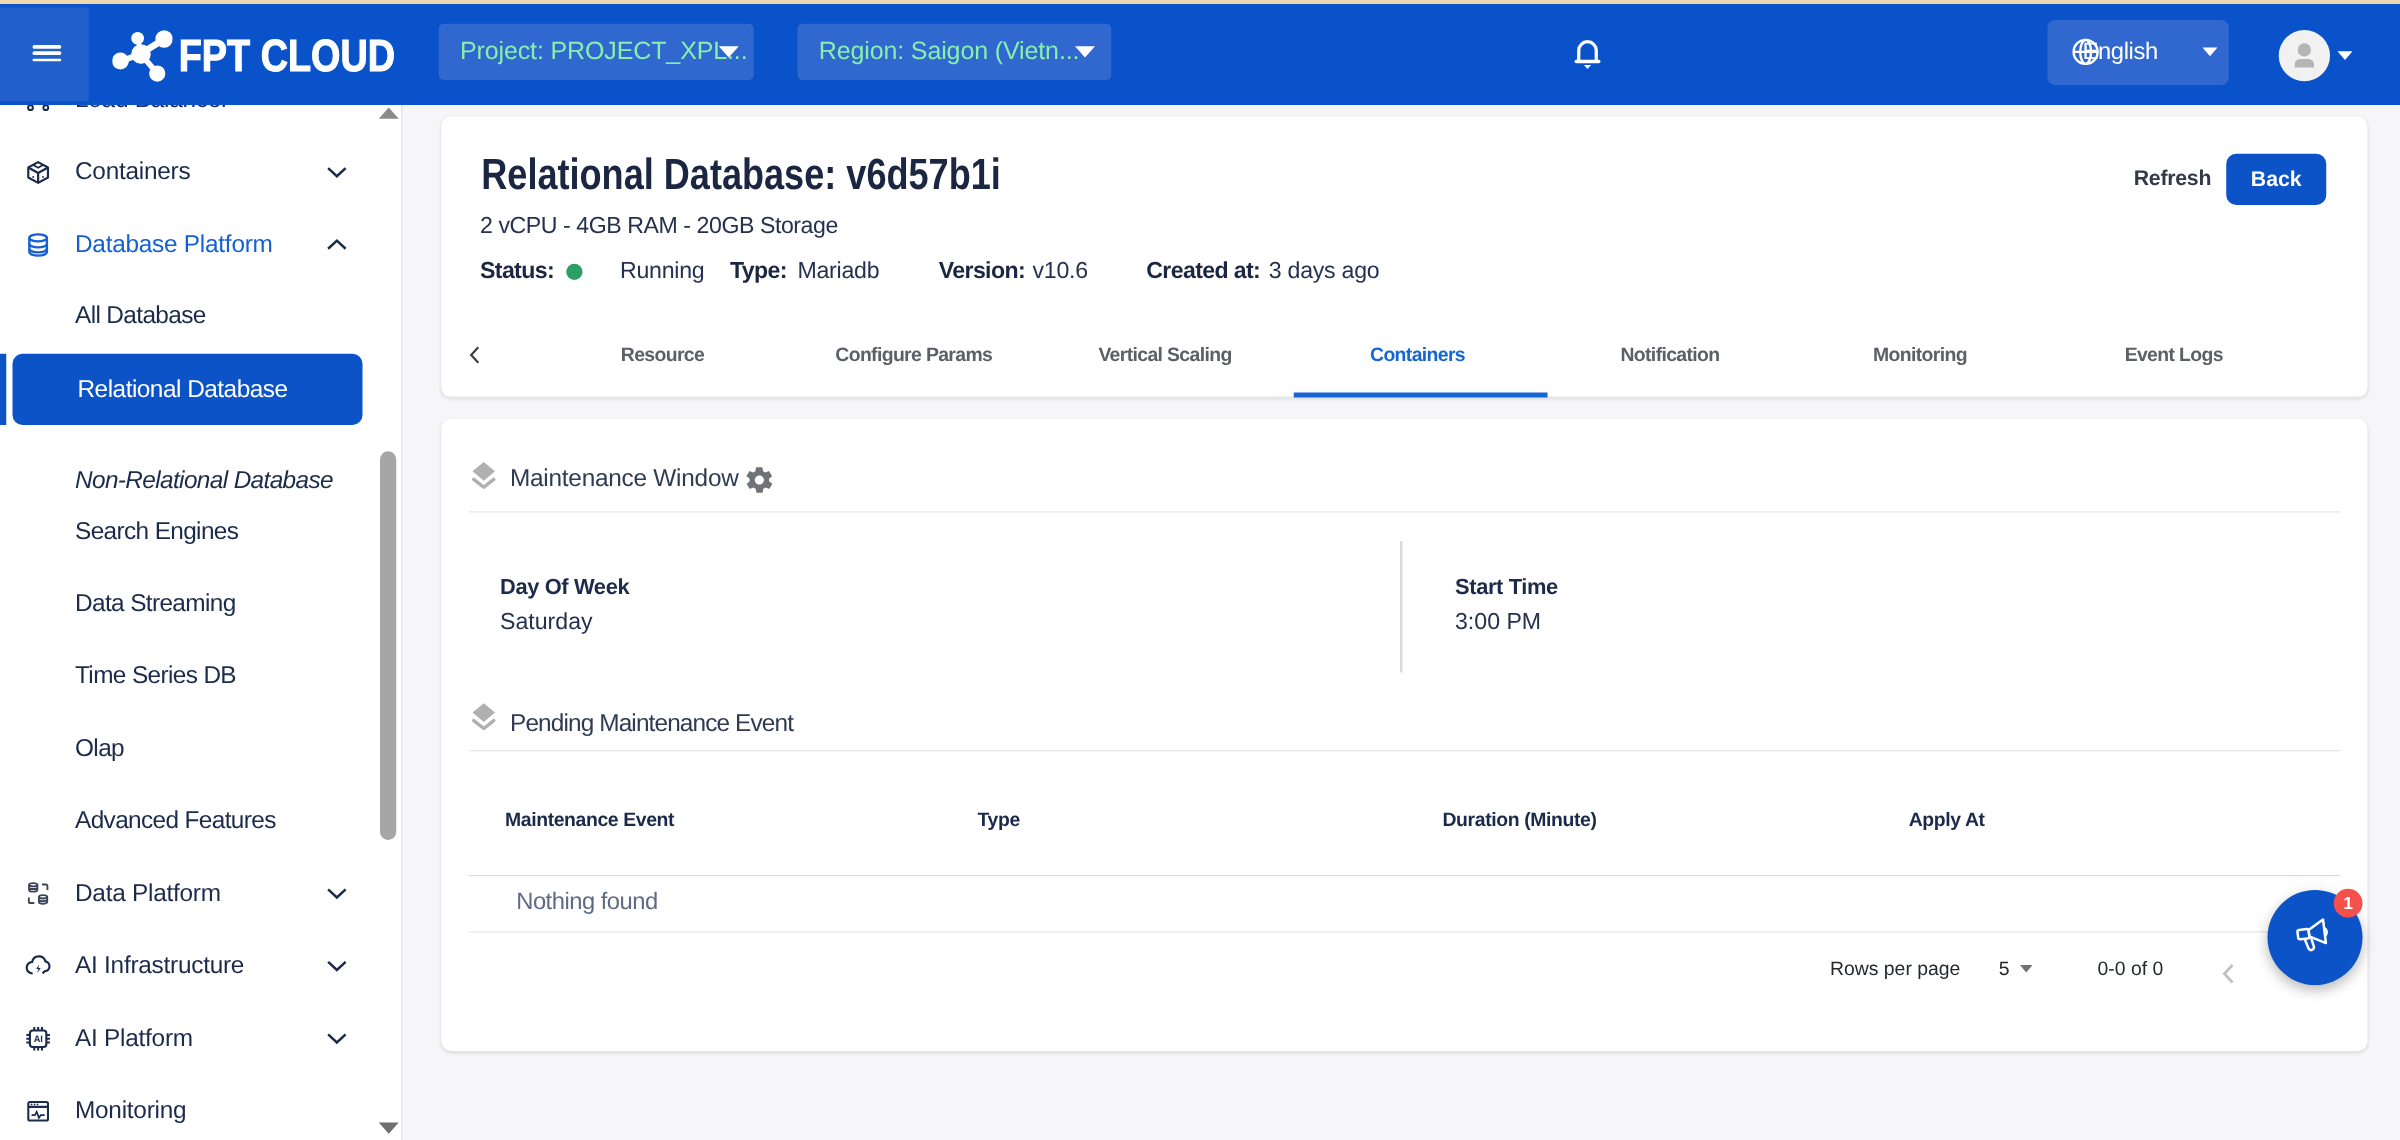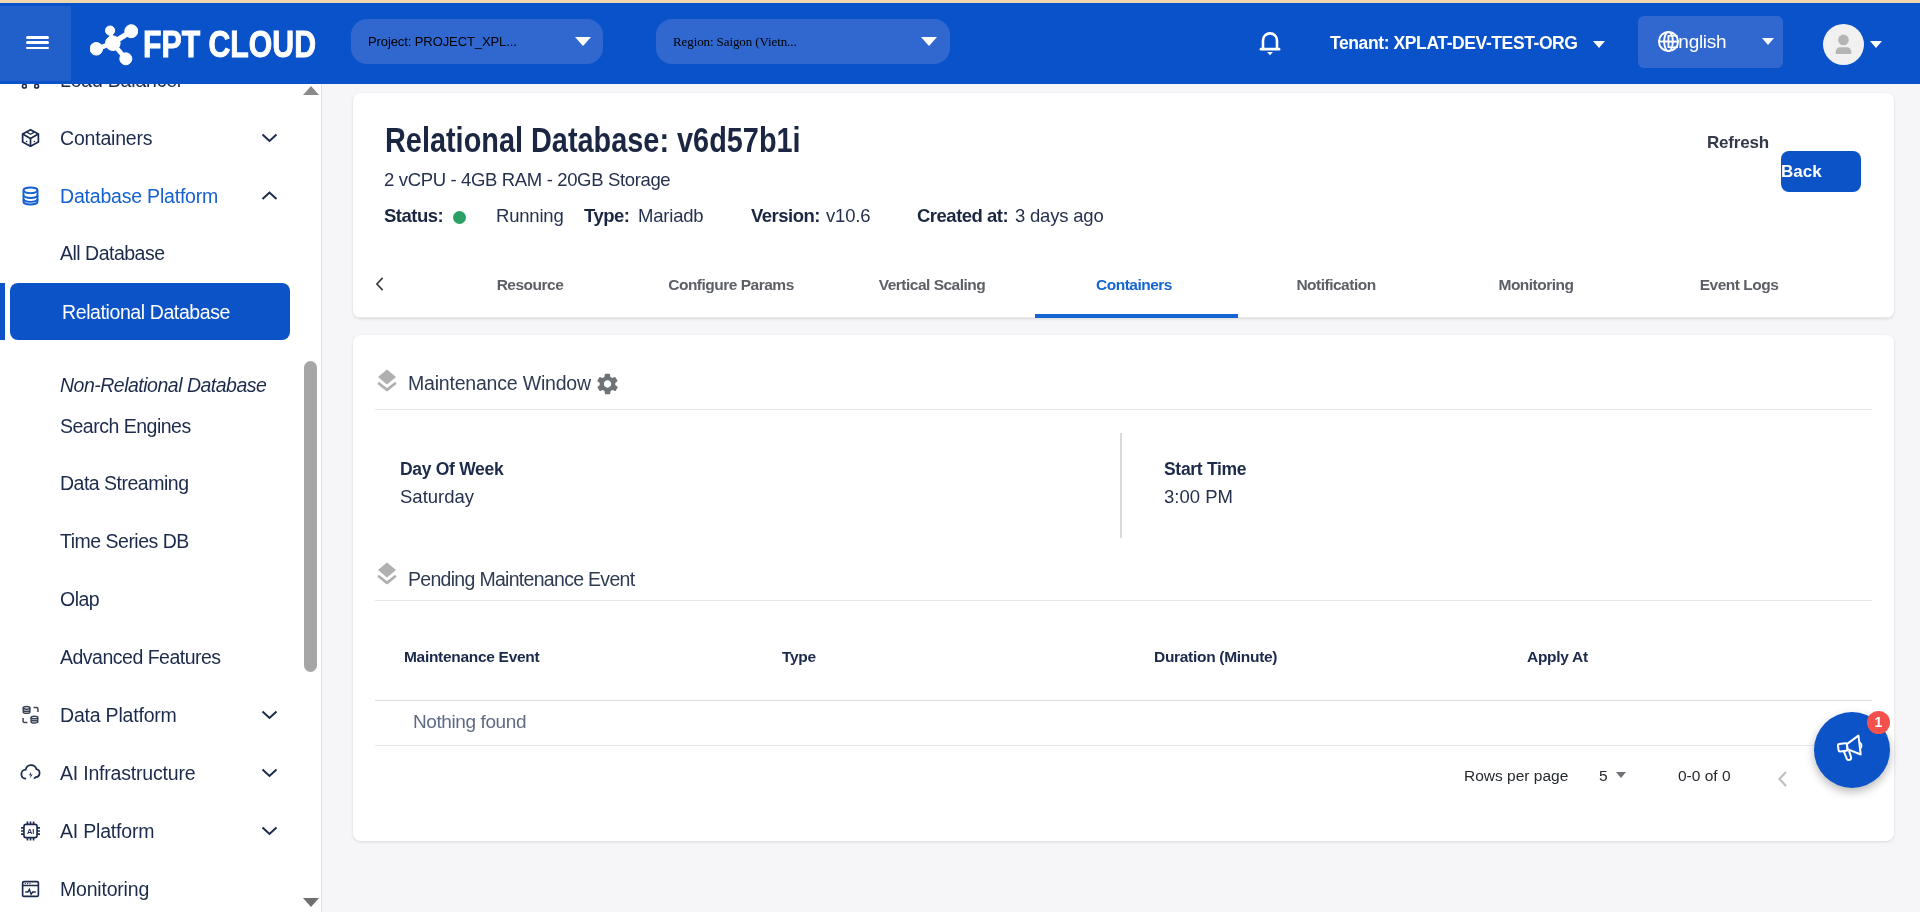--- a/index.html
+++ b/index.html
@@ -6,24 +6,24 @@
 html,body { width:1920px; height:912px; overflow:hidden; font-family:"Liberation Sans", sans-serif; background:#f6f6f8; }
 .abs { position:absolute; }
 
 
 #beige { position:absolute; left:0; top:0; width:1920px; height:3px; background:#f0d7ae; z-index:20; }
 #topbar { position:absolute; left:0; top:3px; width:1920px; height:81px; background:#0a52c9; z-index:10; }
 #topbar .abs { position:absolute; }
 #hambox { position:absolute; left:0; top:3px; width:71px; height:75px; background:#2160cb; }
 #hamb { position:absolute; left:26px; top:33px; width:23px; height:15px; }
 #hamb div { height:2.6px; background:#fff; border-radius:2px; margin-bottom:2.7px; }
-.bardd { position:absolute; top:16px; height:45px; background:#3168d0; border-radius:16px; color:#000000; font-size:13px; line-height:45px; padding-left:17px; letter-spacing:-0.1px; }
+.bardd { position:absolute; top:16px; height:45px; background:#3168d0; border-radius:4px; color:#86efac; font-size:20px; line-height:45px; padding-left:17px; letter-spacing:-0.1px; }
 .caret { display:inline-block; width:0; height:0; border-left:7px solid transparent; border-right:7px solid transparent; border-top:8px solid #fff; vertical-align:middle; }
 #dd-project { left:351px; width:252px; }
-#dd-region { left:656px; width:294px;font-family:Liberation Serif, serif; }
+#dd-region { left:638px; width:251px; }
 #searchbox { position:absolute; left:946px; top:16px; width:280px; height:45px; background:#3168d0; border-radius:5px; color:#c3d7f2; font-size:18px; line-height:45px; }
 #tenant { position:absolute; left:1330px; top:0px; height:81px; line-height:81px; color:#fff; font-weight:bold; font-size:17.5px; letter-spacing:-0.4px; }
 #langbox { position:absolute; left:1638px; top:13px; width:145px; height:52px; background:#3168d0; border-radius:6px; color:#fff; font-size:19px; line-height:52px; letter-spacing:-0.3px; }
 #avatar { position:absolute; left:1823px; top:21px; width:41px; height:41px; border-radius:50%; background:#f1f1f1; }
 
 
 #sidebar { position:absolute; left:0; top:84px; width:322px; height:828px; background:#fff; border-right:1px solid #e0e0e0; }
 .side-item { position:absolute; left:0; width:320px; height:58px; color:#1c2b4c; font-size:19.5px; letter-spacing:-0.2px; }
 .side-item .txt { position:absolute; left:60px; top:50%; transform:translateY(-50%); white-space:nowrap; }
 .side-item .ico { position:absolute; left:20px; top:50%; transform:translateY(-50%); width:21px; height:21px; }
@@ -38,21 +38,21 @@
 #sb-down { position:absolute; left:303px; top:898px; width:0px; height:0px; border-left:8px solid transparent; border-right:8px solid transparent; border-top:9px solid #6f6f6f; }
 
 
 .card { position:absolute; left:353px; width:1541px; background:#fff; border-radius:8px; box-shadow:0 1px 3px rgba(0,0,0,0.12); }
 #card1 { top:93px; height:225px; }
 #card2 { top:335px; height:506px; }
 
 
 #title { position:absolute; left:385px; top:118px; font-size:35px; font-weight:bold; color:#1b2742; transform:scaleX(0.825); transform-origin:left top; white-space:nowrap; margin-top:2px; }
 #refresh { position:absolute; left:1707px; top:133px; font-size:17px; font-weight:bold; color:#33394a; letter-spacing:-0.2px; }
-#backbtn { position:absolute; left:1781px; top:123px; width:80px; height:41px; background:#0d53c8; border-radius:8px; color:#fff; font-size:17px; font-weight:bold; text-align:left; line-height:41px;margin-top:28px; }
+#backbtn { position:absolute; left:1781px; top:123px; width:80px; height:41px; background:#0d53c8; border-radius:8px; color:#fff; font-size:17px; font-weight:bold; text-align:center; line-height:41px; }
 #subtitle { position:absolute; left:384px; top:169px; font-size:18.5px; color:#25314e; letter-spacing:-0.35px; }
 .srb { position:absolute; top:205px; font-size:18.5px; font-weight:bold; color:#1b2742; letter-spacing:-0.5px; }
 .srr { position:absolute; top:205px; font-size:18.5px; color:#25314e; letter-spacing:-0.2px; }
 .greendot { position:absolute; left:453px; top:211px; width:13px; height:13px; border-radius:50%; background:#2aa064; }
 
 
 .tab { position:absolute; top:275.5px; font-size:15.5px; font-weight:bold; color:#5c6066; letter-spacing:-0.5px; transform:translateX(-50%); white-space:nowrap; }
 #tabline { position:absolute; left:353px; top:316.5px; width:1541px; height:1.5px; background:#e9e9e9; }
 #tabunderline { position:absolute; left:1035px; top:314px; width:203px; height:4px; background:#1565d2; }
 #tabback { position:absolute; left:373px; top:275px; width:14px; height:18px; }
@@ -195,21 +195,20 @@
   <svg class="abs" style="left:143px;top:21px;" width="180" height="42" viewBox="0 0 180 42">
     <text x="0" y="33" font-family="Liberation Sans, sans-serif" font-size="36" font-weight="bold" fill="#fff" stroke="#fff" stroke-width="0.9" textLength="173" lengthAdjust="spacingAndGlyphs">FPT CLOUD</text>
   </svg>
   <div class="bardd" id="dd-project">Project: PROJECT_XPL...<span class="caret" style="position:absolute;right:12px;top:18px;border-left-width:8px;border-right-width:8px;border-top-width:9px;"></span></div>
   <div class="bardd" id="dd-region">Region: Saigon (Vietn...<span class="caret" style="position:absolute;right:13px;top:18px;border-left-width:8px;border-right-width:8px;border-top-width:9px;"></span></div>
   <svg class="abs" style="left:1257px;top:25px;" width="26" height="28" viewBox="0 0 24 26">
       <path d="M5.5 18.5 L5.5 11.5 A6.5 6.5 0 0 1 18.5 11.5 L18.5 18.5" fill="none" stroke="#fff" stroke-width="2.4"></path>
       <path d="M3.6 19.7 L20.4 19.7" stroke="#fff" stroke-width="2.5" stroke-linecap="round"></path>
       <path d="M9.3 22.3 L14.7 22.3 L12 25.2 Z" fill="#fff"></path>
     </svg>
-  <div id="tenant">Tenant: XPLAT-DEV-TEST-ORG<span class="caret" style="margin-left:15px;border-left-width:6px;border-right-width:6px;border-top-width:7px;"></span></div>
   <div id="langbox">
     <svg class="abs" style="left:19px;top:14px;" width="23" height="23" viewBox="0 0 24 24">
         <circle cx="12" cy="12" r="10" fill="none" stroke="#fff" stroke-width="2"></circle>
         <ellipse cx="12" cy="12" rx="4.5" ry="10" fill="none" stroke="#fff" stroke-width="2"></ellipse>
         <line x1="2" y1="12" x2="22" y2="12" stroke="#fff" stroke-width="2"></line>
       </svg>
     <span style="margin-left:28px;">English</span>
     <span class="caret" style="position:absolute;right:9px;top:22px;border-left-width:6.5px;border-right-width:6.5px;border-top-width:7.5px;"></span>
   </div>
   <div id="avatar">

